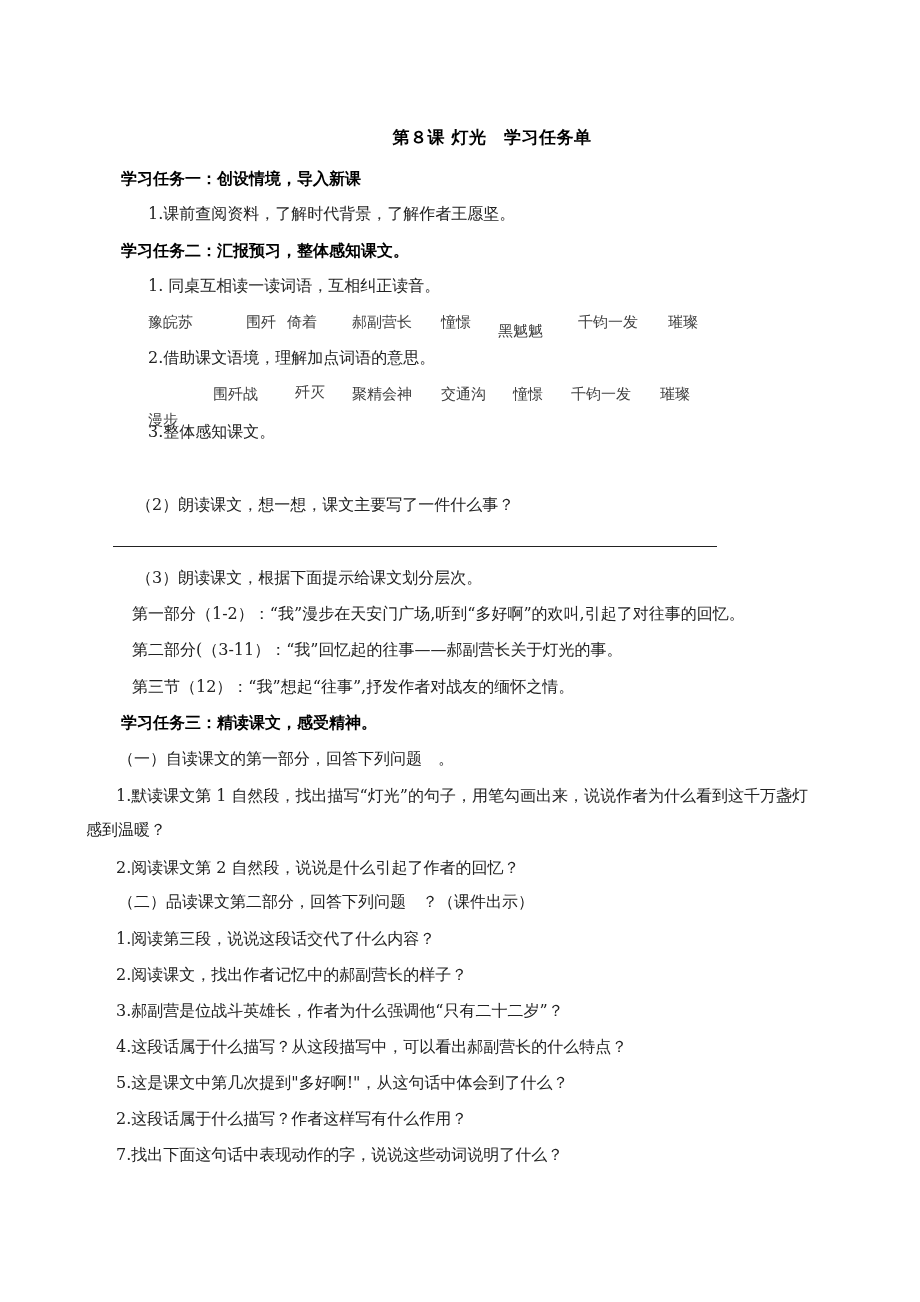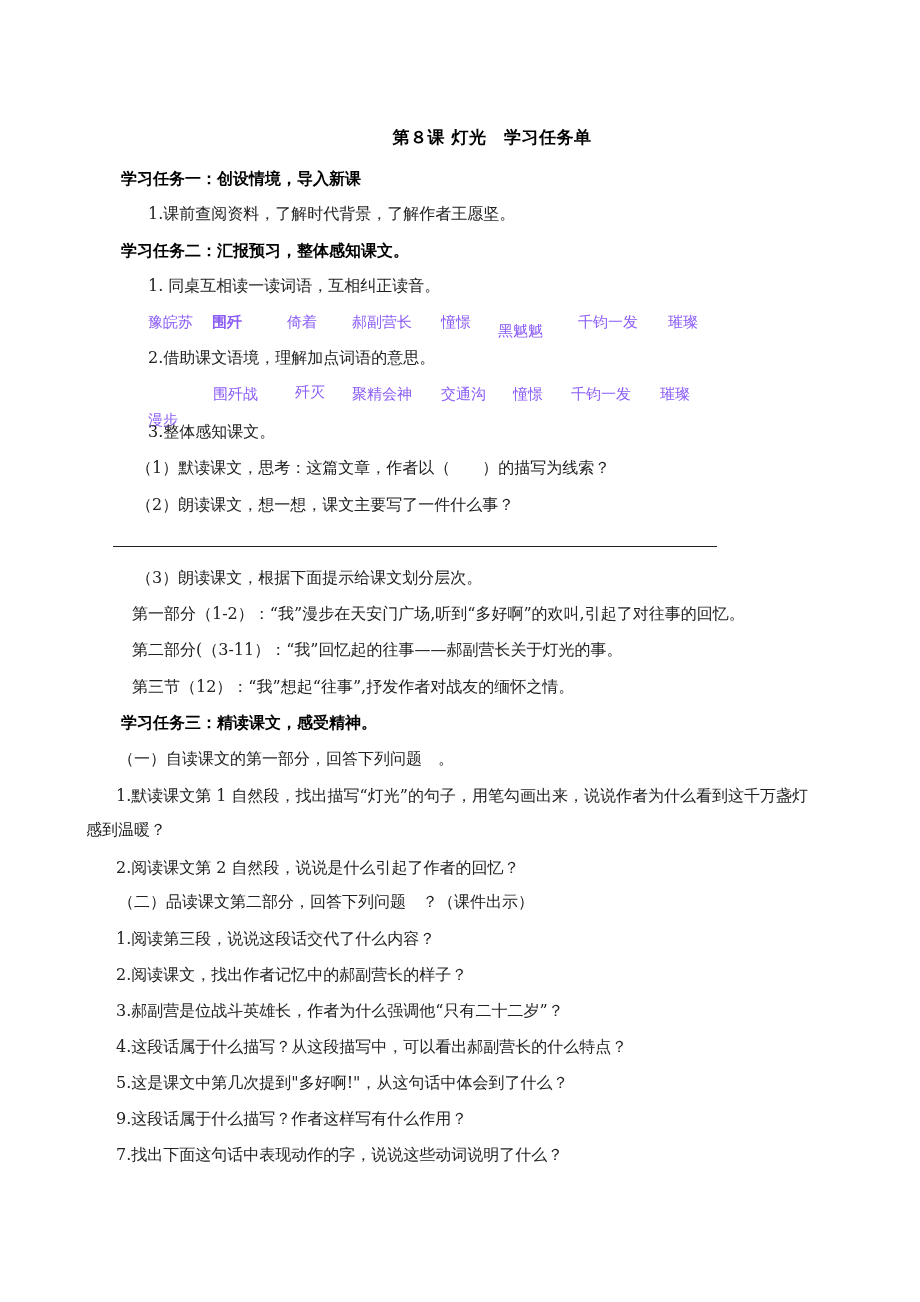--- a/index.html
+++ b/index.html
@@ -6,40 +6,40 @@
   body { width: 920px; height: 1302px; position: relative; overflow: hidden;
          font-family: "DejaVu Serif", "Liberation Serif", serif; color: #1a1a1a; }
   .page { position: absolute; left: 0; top: 0; width: 920px; height: 1302px; background: #fff; }
   .line { position: absolute; white-space: nowrap; font-size: 16px; line-height: 20px; color: #222; }
   .title { position: absolute; left: 0; width: 920px; top: 122px; text-align: center;
            font-family: "DejaVu Sans", "Liberation Sans", sans-serif; font-weight: bold;
            font-size: 17px; line-height: 30px; color: #000; letter-spacing: 0.5px; padding-left: 32px; }
   .heading { position: absolute; white-space: nowrap;
              font-family: "DejaVu Sans", "Liberation Sans", sans-serif; font-weight: bold;
              font-size: 16px; line-height: 22px; color: #000; }
-  .word { position: absolute; white-space: nowrap; font-size: 15px; line-height: 20px; color: #8b5cf6; }
+  .word { position: absolute; white-space: nowrap; font-size: 15px; line-height: 20px; color: #404040; }
   .rule { position: absolute; left: 113px; top: 546px; width: 604px; height: 0;
           border-top: 1px solid #222; }
 </style>
 </head>
 <body>
 
 <div class="page">
 
   <div class="title">第８课 灯光　学习任务单</div>
 
   <div class="heading" style="left:121px; top:168px;">学习任务一：创设情境，导入新课</div>
   <div class="line" style="left:148px; top:204px;">1.课前查阅资料，了解时代背景，了解作者王愿坚。</div>
 
   <div class="heading" style="left:121px; top:240px;">学习任务二：汇报预习，整体感知课文。</div>
   <div class="line" style="left:148px; top:276px;">1.  同桌互相读一读词语，互相纠正读音。</div>
 
   <div>
     <span class="word" style="left:148px; top:312px;">豫皖苏</span>
-    <span class="word" style="left:212px; top:312px;font-weight:bold;">围歼</span>
+    <span class="word" style="left:246px; top:312px;">围歼</span>
     <span class="word" style="left:287px; top:312px;">倚着</span>
     <span class="word" style="left:352px; top:312px;">郝副营长</span>
     <span class="word" style="left:441px; top:312px;">憧憬</span>
     <span class="word" style="left:498px; top:312px;margin-top:9px;">黑魆魆</span>
     <span class="word" style="left:578px; top:312px;">千钧一发</span>
     <span class="word" style="left:668px; top:312px;">璀璨</span>
   </div>
 
   <div class="line" style="left:148px; top:348px;">2.借助课文语境，理解加点词语的意思。</div>
 
@@ -48,21 +48,20 @@
     <span class="word" style="left:213px; top:384px;">围歼战</span>
     <span class="word" style="left:295px; top:384px;font-family:Liberation Mono, monospace;">歼灭</span>
     <span class="word" style="left:352px; top:384px;">聚精会神</span>
     <span class="word" style="left:441px; top:384px;">交通沟</span>
     <span class="word" style="left:513px; top:384px;">憧憬</span>
     <span class="word" style="left:571px; top:384px;">千钧一发</span>
     <span class="word" style="left:660px; top:384px;">璀璨</span>
   </div>
 
   <div class="line" style="left:148px; top:422px;">3.整体感知课文。</div>
-  <div class="line" style="left:136px; top:458px;">（1）默读课文，思考：这篇文章，作者以（　　）的描写为线索？</div>
   <div class="line" style="left:136px; top:495px;">（2）朗读课文，想一想，课文主要写了一件什么事？</div>
 
   <div class="rule"></div>
 
   <div class="line" style="left:136px; top:568px;">（3）朗读课文，根据下面提示给课文划分层次。</div>
   <div class="line" style="left:132px; top:604px;">第一部分（1-2）：“我”漫步在天安门广场,听到“多好啊”的欢叫,引起了对往事的回忆。</div>
   <div class="line" style="left:132px; top:640px;">第二部分(（3-11）：“我”回忆起的往事——郝副营长关于灯光的事。</div>
   <div class="line" style="left:132px; top:677px;">第三节（12）：“我”想起“往事”,抒发作者对战友的缅怀之情。</div>
 
   <div class="heading" style="left:121px; top:712px;">学习任务三：精读课文，感受精神。</div>
@@ -70,16 +69,16 @@
   <div class="line" style="left:116px; top:786px;">1.默读课文第 1 自然段，找出描写“灯光”的句子，用笔勾画出来，说说作者为什么看到这千万盏灯</div>
   <div class="line" style="left:86px; top:820px;">感到温暖？</div>
   <div class="line" style="left:116px; top:858px;">2.阅读课文第 2 自然段，说说是什么引起了作者的回忆？</div>
 
   <div class="line" style="left:118px; top:892px;">（二）品读课文第二部分，回答下列问题　？（课件出示）</div>
   <div class="line" style="left:116px; top:929px;">1.阅读第三段，说说这段话交代了什么内容？</div>
   <div class="line" style="left:116px; top:965px;">2.阅读课文，找出作者记忆中的郝副营长的样子？</div>
   <div class="line" style="left:116px; top:1001px;">3.郝副营是位战斗英雄长，作者为什么强调他“只有二十二岁”？</div>
   <div class="line" style="left:116px; top:1037px;">4.这段话属于什么描写？从这段描写中，可以看出郝副营长的什么特点？</div>
   <div class="line" style="left:116px; top:1073px;">5.这是课文中第几次提到"多好啊!"，从这句话中体会到了什么？</div>
-  <div class="line" style="left:116px; top:1109px;">9.这段话属于什么描写？作者这样写有什么作用？</div>
+  <div class="line" style="left:116px; top:1109px;">2.这段话属于什么描写？作者这样写有什么作用？</div>
   <div class="line" style="left:116px; top:1145px;">7.找出下面这句话中表现动作的字，说说这些动词说明了什么？</div>
 
 </div>
 
 </body></html>

